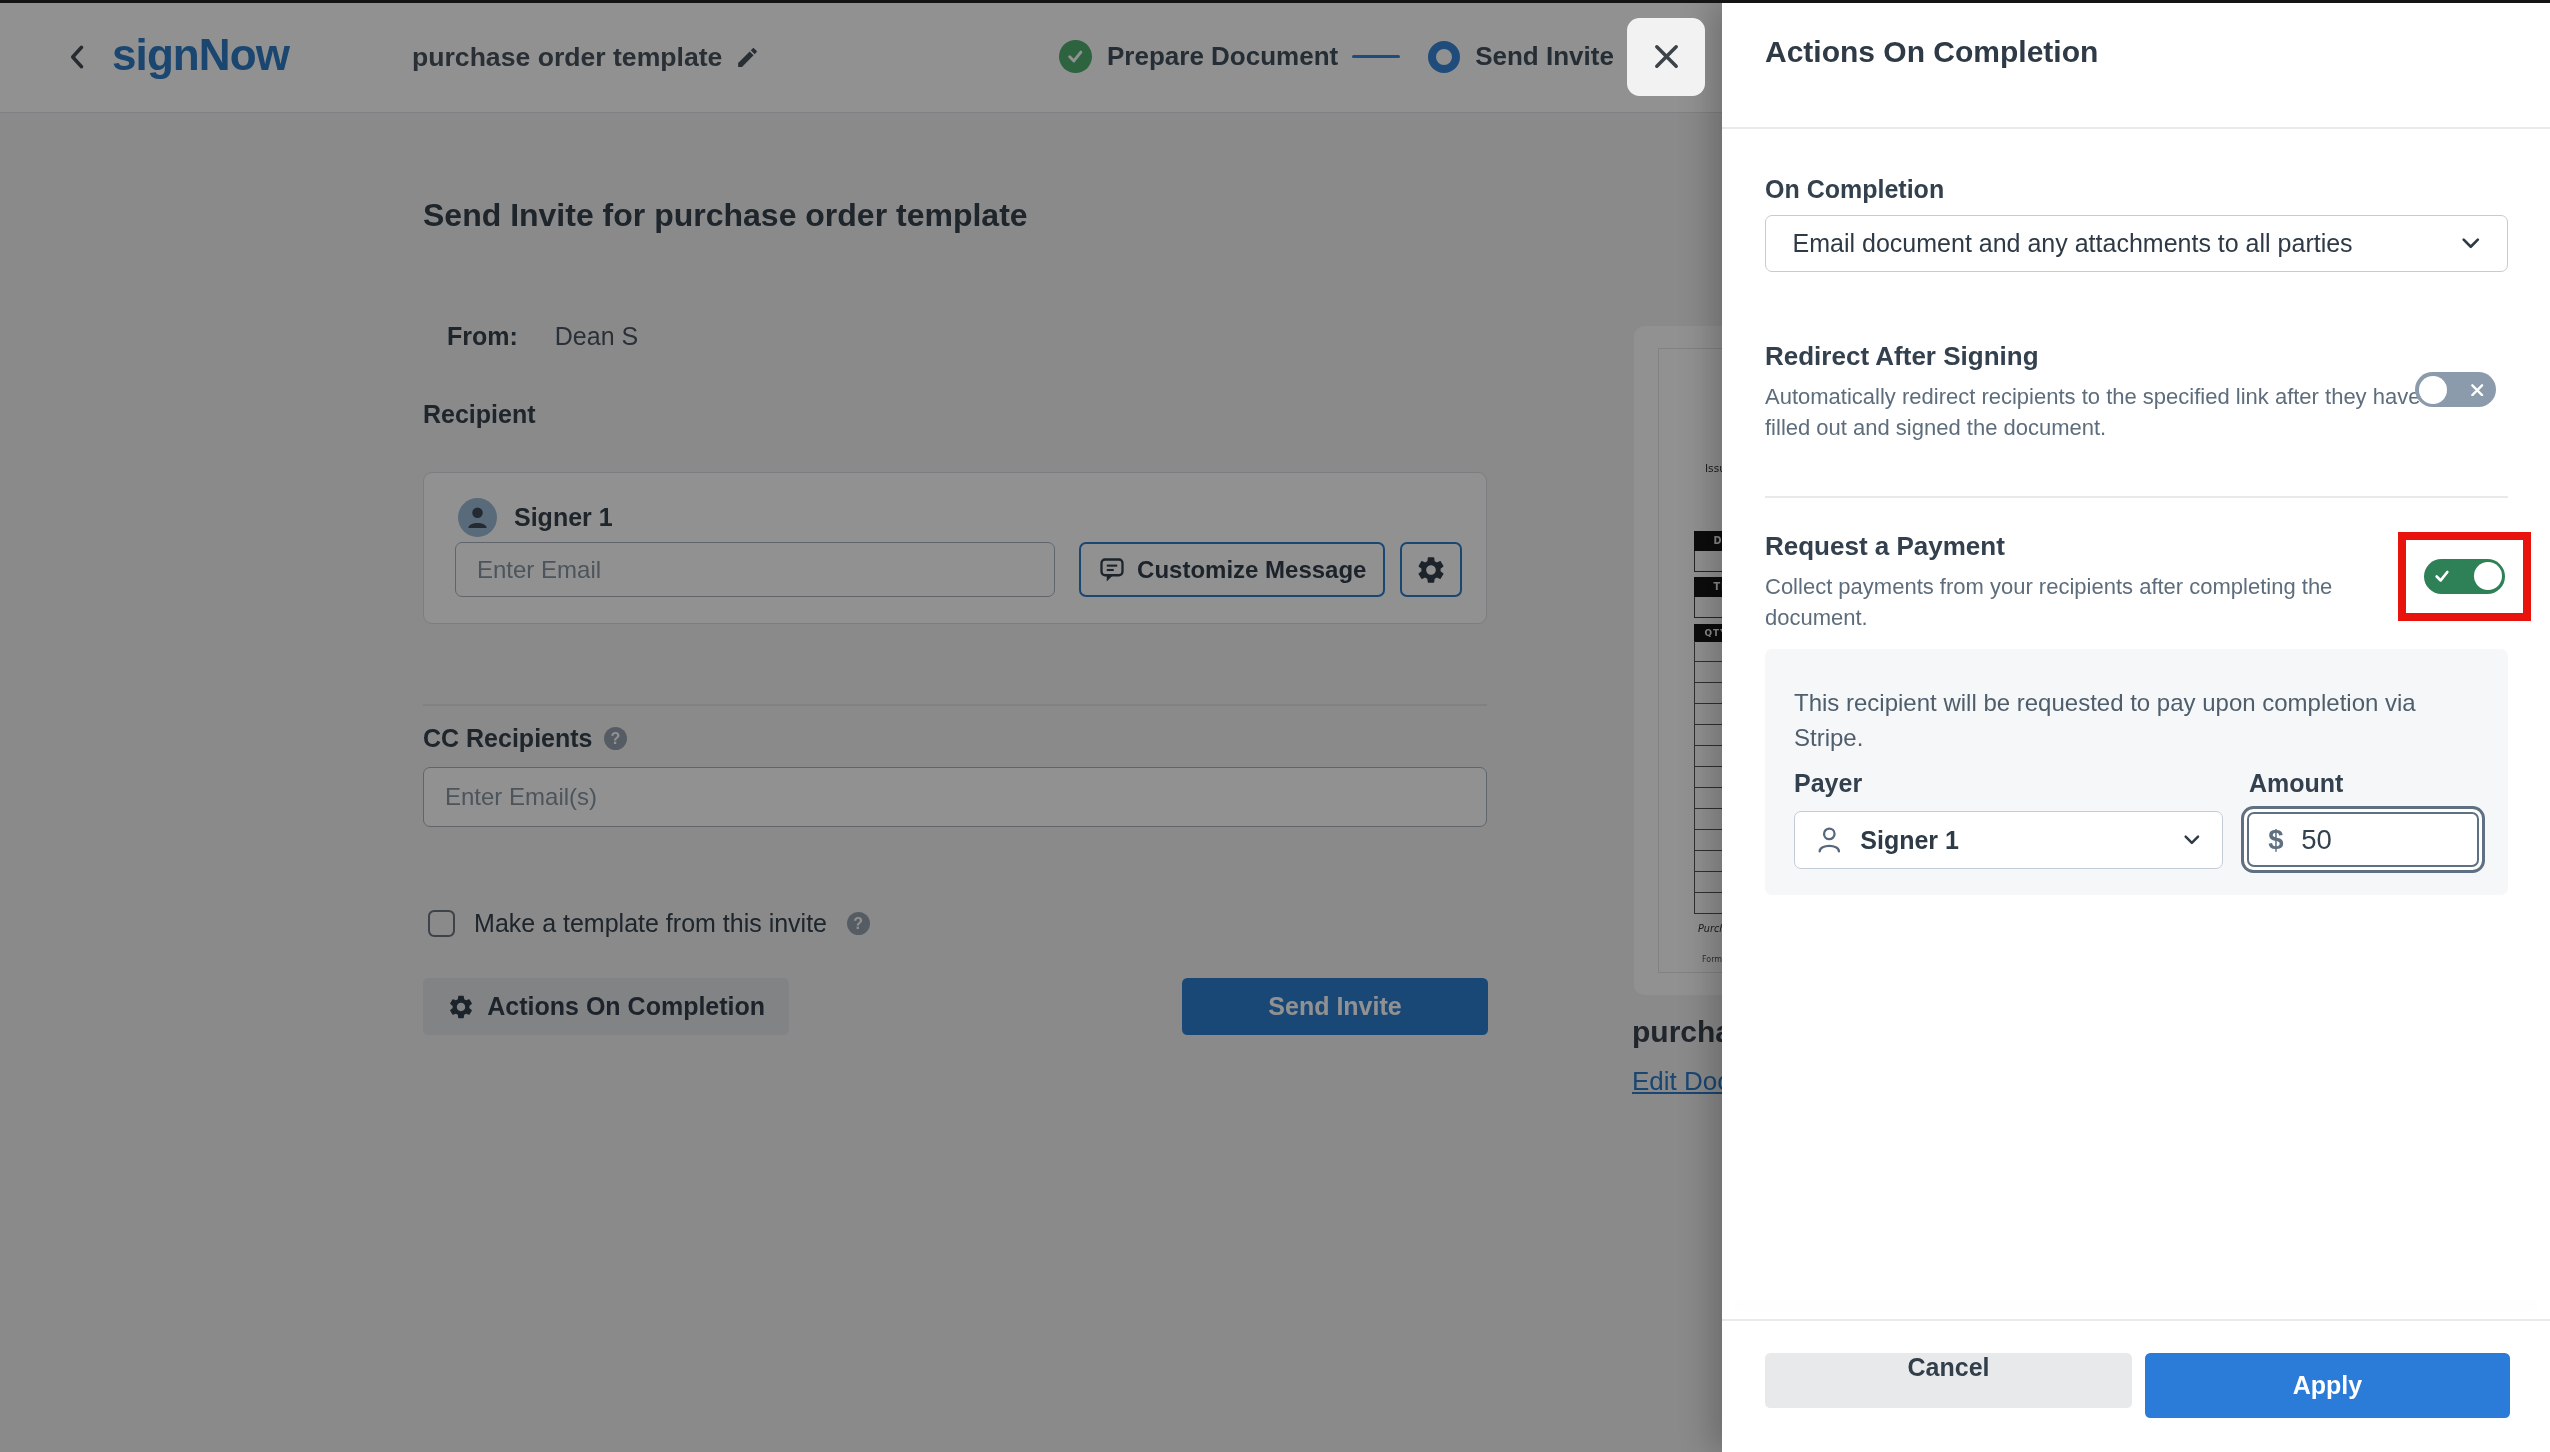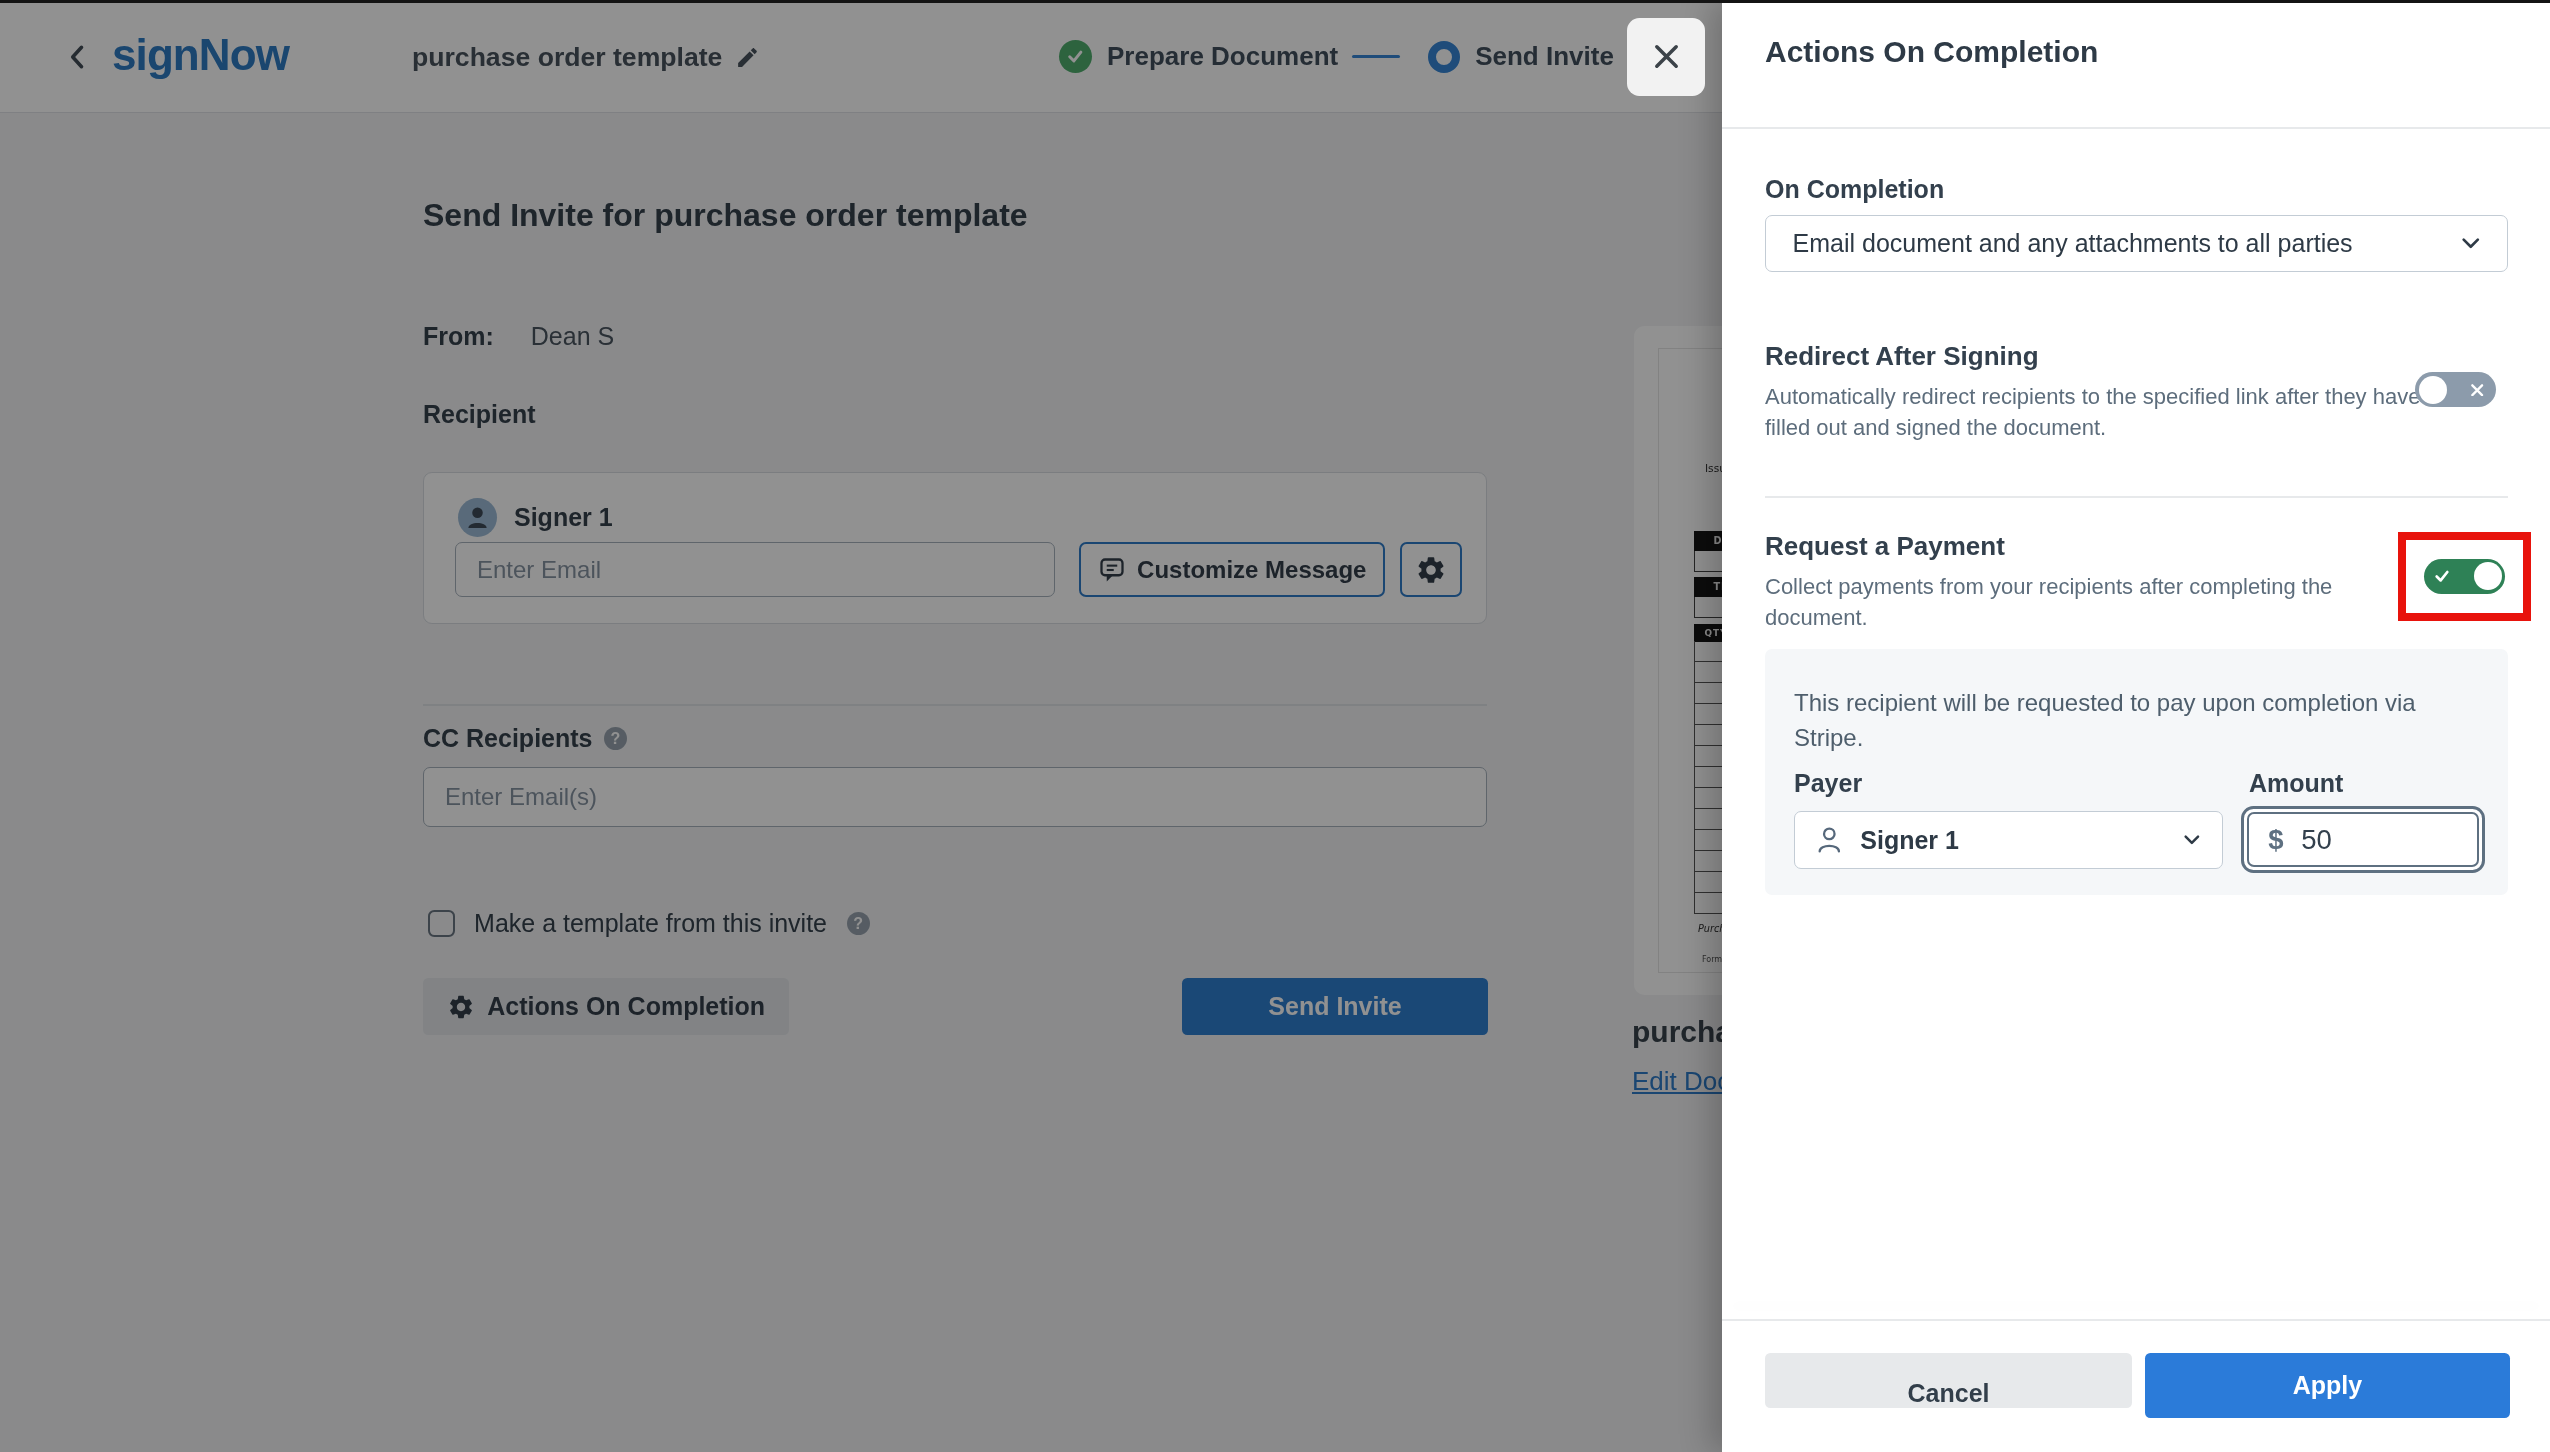--- a/index.html
+++ b/index.html
@@ -16,21 +16,21 @@
   .doc-title { left:412px; top:42px; font-size:26.6px; font-weight:600; color:#49545E; display:flex; align-items:center; gap:12.4px; }
   .stepper { left:1059px; top:0; height:113px; display:flex; align-items:center; }
   .step-done-ico { width:33px; height:33px; border-radius:50%; background:#4FAE6E; display:flex; align-items:center; justify-content:center; }
   .step-cur-ico { width:32px; height:32px; border-radius:50%; border:8.9px solid #3787D6; background:#FFFFFF; }
   .step-label { font-size:26px; font-weight:600; color:#42505E; margin-left:15px; }
   .step-line { width:48px; height:3.5px; background:#3787D6; border-radius:1.8px; margin:0 14px; }
   .step-cur-wrap { margin-left:14px; display:flex; align-items:center; }
 
   .main-heading { left:423px; top:197px; font-size:32px; font-weight:700; color:#35414D; }
   .from-row { left:423px; top:322px; font-size:25px; color:#35414D; }
-  .from-label { font-weight:700; }
+  .from-label { font-weight:700;margin-left:24px; }
   .from-value { color:#4A5560; margin-left:30px; }
   .section-label { font-size:25px; font-weight:700; color:#35414D; }
 
   .recipient-card { left:423px; top:472px; width:1064px; height:152px; background:#FFFFFF;
                     border:1.8px solid #D8DCE1; border-radius:8.9px; }
   .avatar { left:34px; top:25px; width:39px; height:39px; border-radius:50%; background:#9DBBD6;
             display:flex; align-items:center; justify-content:center; }
   .signer-name { left:90px; top:30px; font-size:25px; font-weight:600; color:#35414D; }
   .text-input { border:1.8px solid #A7B2BD; border-radius:7px; background:#FFFFFF; font-size:24px;
                 color:#35414D; padding:0 21px; font-family:"Liberation Sans", sans-serif; outline:none; }
@@ -110,21 +110,21 @@
   .amount-wrap { left:476px; top:157px; width:244px; height:67px; border:3.5px solid #5E7081; border-radius:12.4px;
                  padding:2.7px; background:#FFFFFF; }
   .amount-inner { width:100%; height:100%; border:2.7px solid #5E7081; border-radius:7px; background:#FFFFFF;
                   display:flex; align-items:center; padding-left:19.5px; gap:17.7px; }
   .dollar { font-size:27.5px; font-weight:600; color:#5E7081; }
   .amount-input { border:none; outline:none; font-size:27.5px; color:#33404D; width:133px;
                   font-family:"Liberation Sans", sans-serif; background:transparent; }
 
   .panel-footer-div { top:1319px; box-shadow:0 -14px 19.5px rgba(0,0,0,0.05); }
   .cancel-btn { left:43px; top:1353px; width:367px; height:55px; border-radius:5.3px; background:#E7E9EB;
-                display:flex; align-items:flex-end; justify-content:center; font-size:25px; font-weight:600;
+                display:flex; align-items:flex-start; justify-content:center; font-size:25px; font-weight:600;
                 color:#323E4A; cursor:pointer; }
   .apply-btn { left:423px; top:1353px; width:365px; height:65px; border-radius:5.3px; background:#2B7BD9;
                display:flex; align-items:center; justify-content:center; font-size:25px; font-weight:600;
                color:#FFFFFF; cursor:pointer; }
   .top-edge { left:0; top:0; width:2550px; height:2.7px; background:#141414; z-index:40; }
 </style>
 </head>
 <body>
 
 <div class="screen">

